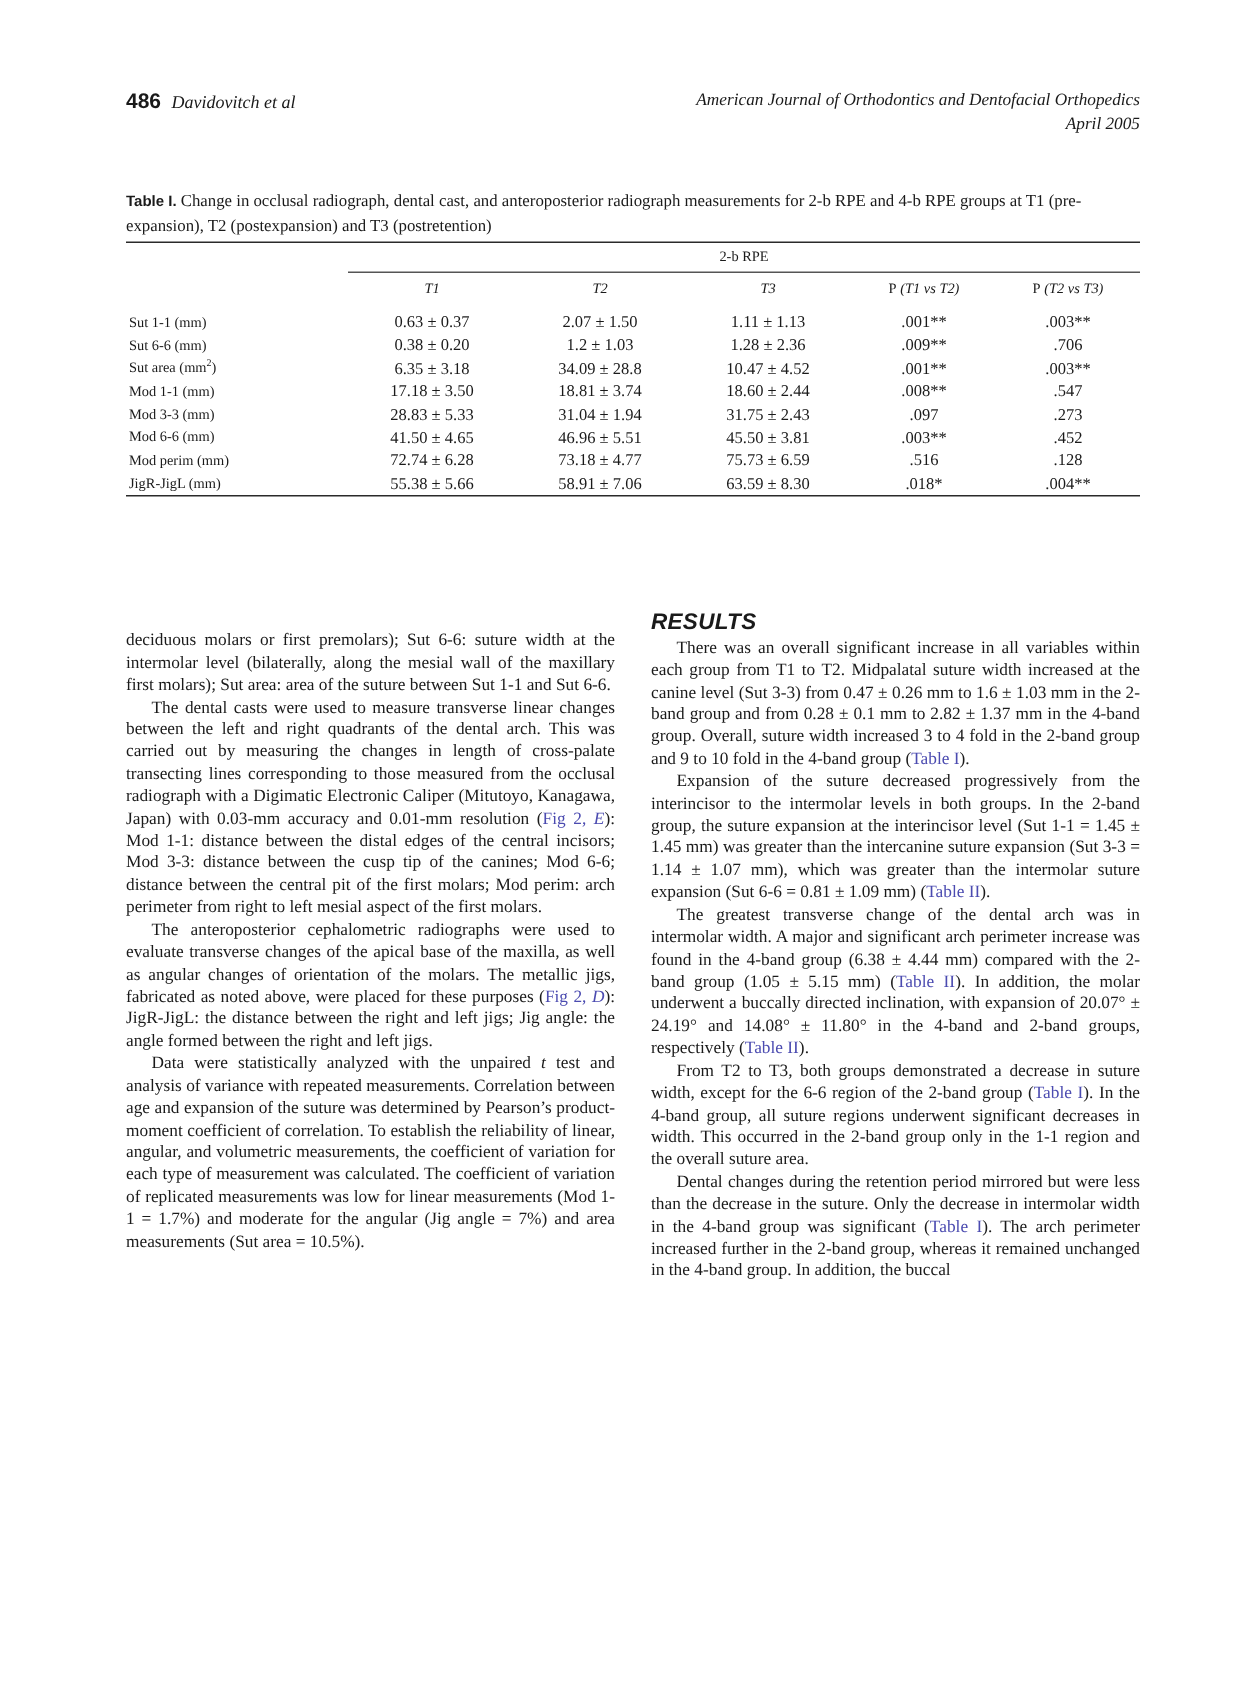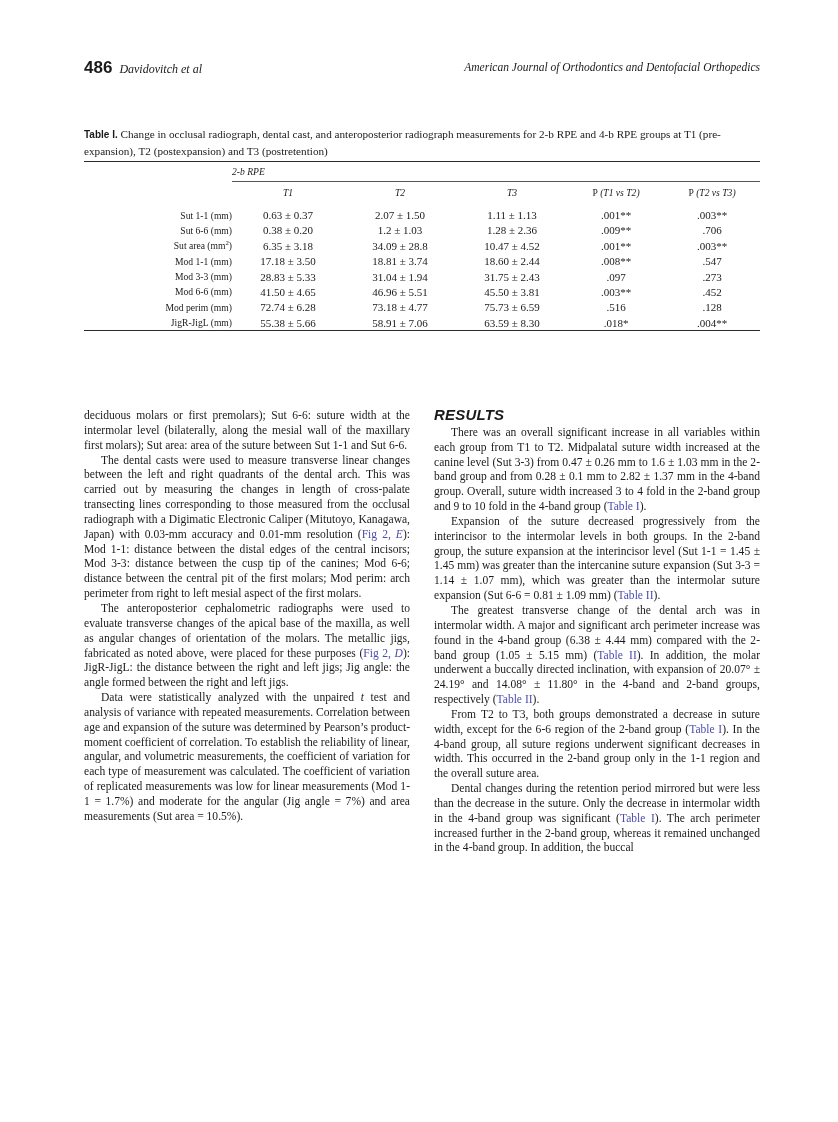--- a/index.html
+++ b/index.html
@@ -35,21 +35,21 @@
     align-items: flex-start;
   }
   .runhead-left {
     font-size: 11.5px;
     line-height: 15px;
     white-space: nowrap;
   }
   .runhead-left .pageno {
     font-family: "Liberation Sans", sans-serif;
     font-weight: bold;
-    font-size: 17px;
+    font-size: 14px;
     margin-right: 7px;
   }
   .runhead-left .authors {
     font-style: italic;
     font-size: 12px;
   }
   .runhead-right {
     text-align: right;
     font-style: italic;
     font-size: 11.5px;
@@ -81,34 +81,34 @@
   }
   table.data td, table.data th {
     padding: 0;
     font-weight: normal;
   }
   .rule-full { border-top: 1.6px solid #2a2a2a; }
   .rule-thin { border-top: 1px solid #555; }
   .rule-bottom { border-top: 1.4px solid #2a2a2a; }
 
   .grouphdr {
-    font-style: italic;
+    text-align: center;
     font-size: 9.6px;
     padding: 4px 0 4px 0 !important;
   }
   .colhdr {
     text-align: center;
     font-style: italic;
     font-size: 9.6px;
     padding: 5px 0 6px 0 !important;
     white-space: nowrap;
   }
   .colhdr .upr { font-style: normal; }
   .rowlabel {
-    text-align: right;
+    text-align: left;
     font-size: 9.6px;
     padding: 1.7px 0 1.7px 2px !important;
     white-space: nowrap;
   }
   .cell {
     text-align: center;
     font-size: 11px;
     padding: 1.7px 0 1.7px 0 !important;
     white-space: nowrap;
   }
@@ -140,21 +140,21 @@
     text-justify: inter-word;
     hyphens: manual;
   }
   .col-left { left: 0; }
   .col-right { left: 350px; }
 
   .col p {
     margin: 0;
     text-indent: 17px;
   }
-  .col p.noindent { text-indent: 0; }
+  .col p.noindent { text-indent: 0; margin-top: 12px; }
   .sec-head {
     font-family: "Liberation Sans", sans-serif;
     font-weight: bold;
     font-size: 15px;
     line-height: 14.85px;
     margin: 0 0 2px 0;
     text-indent: 0;
     text-align: left;
     letter-spacing: 0.2px;
     font-style: italic;
@@ -167,20 +167,21 @@
 <body>
 
 <div class="page">
 
   <div class="runhead">
     <div class="runhead-left">
       <span class="pageno">486</span><span class="authors">Davidovitch et al</span>
     </div>
     <div class="runhead-right">
       <div>American Journal of Orthodontics and Dentofacial Orthopedics</div>
+      <div>April 2005</div>
     </div>
   </div>
 
   <div class="table-block">
     <div class="table-caption">
       <span class="tlabel">Table I.</span>
       <span>Change in occlusal radiograph, dental cast, and anteroposterior radiograph measurements for 2-b RPE and 4-b RPE groups at T1 (pre-expansion), T2 (postexpansion) and T3 (postretention)</span>
     </div>
 
     <table class="data">

